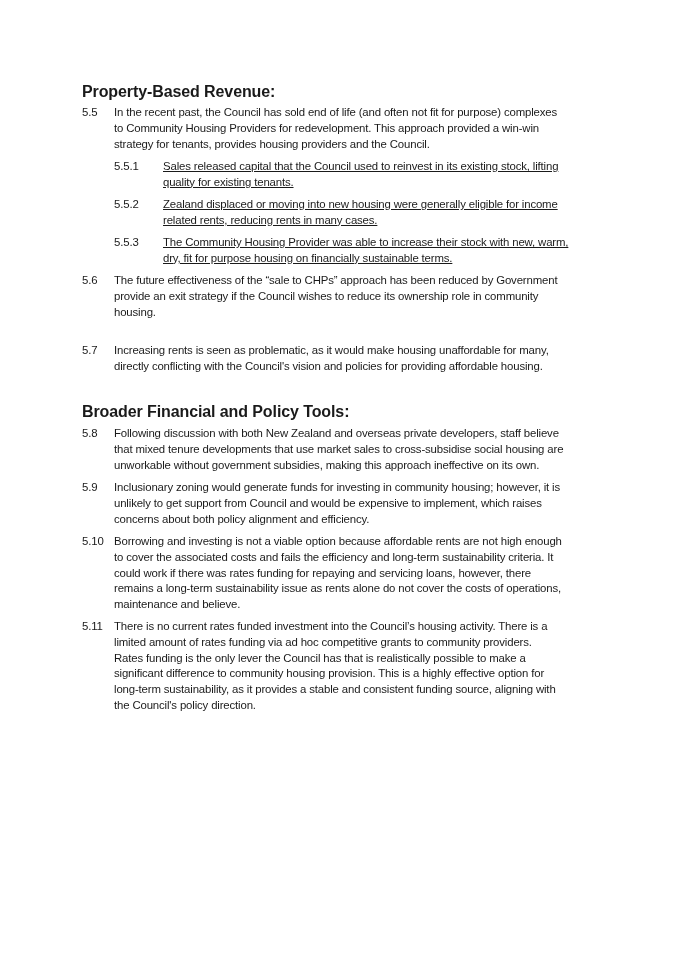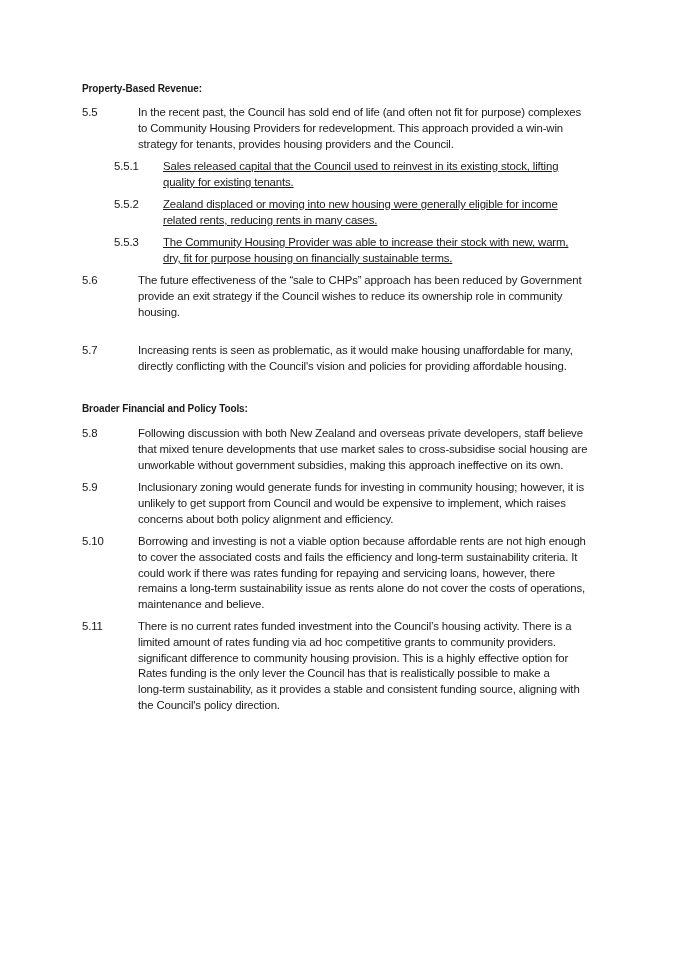--- a/index.html
+++ b/index.html
@@ -1,24 +1,24 @@
 <!DOCTYPE html>
 <html><head>
 <meta charset="utf-8">
 <style>
   html, body { margin: 0; padding: 0; background: #ffffff; }
   body { width: 675px; height: 955px; position: relative; overflow: hidden;
          font-family: "Liberation Sans", sans-serif; color: #1a1a1a; }
   .page { position: absolute; left: 0; top: 0; width: 675px; height: 955px; background: #fff; }
-  .heading { position: absolute; left: 82px; font-weight: bold; font-size: 10px; letter-spacing: -0.1px; }
+  .heading { position: absolute; left: 82px; font-weight: bold; font-size: 16px; letter-spacing: -0.1px; }
   .para { position: absolute; font-size: 11.4px; line-height: 15.8px; letter-spacing: -0.15px; }
   .num { position: absolute; left: 0; top: 0; }
   .txt { position: absolute; top: 0; }
   .lvl1 { left: 82px; width: 520px; }
-  .lvl1 .txt { left: 32px; width: 490px; margin-left: 24px; }
+  .lvl1 .txt { left: 32px; width: 490px; }
   .lvl2 { left: 114px; width: 490px; }
   .lvl2 .txt { left: 49px; width: 442px; text-decoration: underline; }
   .line { display: block; white-space: nowrap; }
 </style>
 </head>
 <body>
 
 <div class="page">
 
   <div class="heading" style="top:83px;">Property-Based Revenue:</div>
@@ -102,20 +102,20 @@
       <span class="line">remains a long-term sustainability issue as rents alone do not cover the costs of operations,</span>
       <span class="line">maintenance and believe.</span>
     </div>
   </div>
 
   <div class="para lvl1" style="top:619px;">
     <span class="num">5.11</span>
     <div class="txt">
       <span class="line">There is no current rates funded investment into the Council’s housing activity.  There is a</span>
       <span class="line">limited amount of rates funding via ad hoc competitive grants to community providers.</span>
+      <span class="line">Rates funding is the only lever the Council has that is realistically possible to make a</span>
       <span class="line">significant difference to community housing provision. This is a highly effective option for</span>
-      <span class="line">Rates funding is the only lever the Council has that is realistically possible to make a</span>
       <span class="line">long-term sustainability, as it provides a stable and consistent funding source, aligning with</span>
       <span class="line">the Council's policy direction.</span>
     </div>
   </div>
 
 </div>
 
 </body></html>

